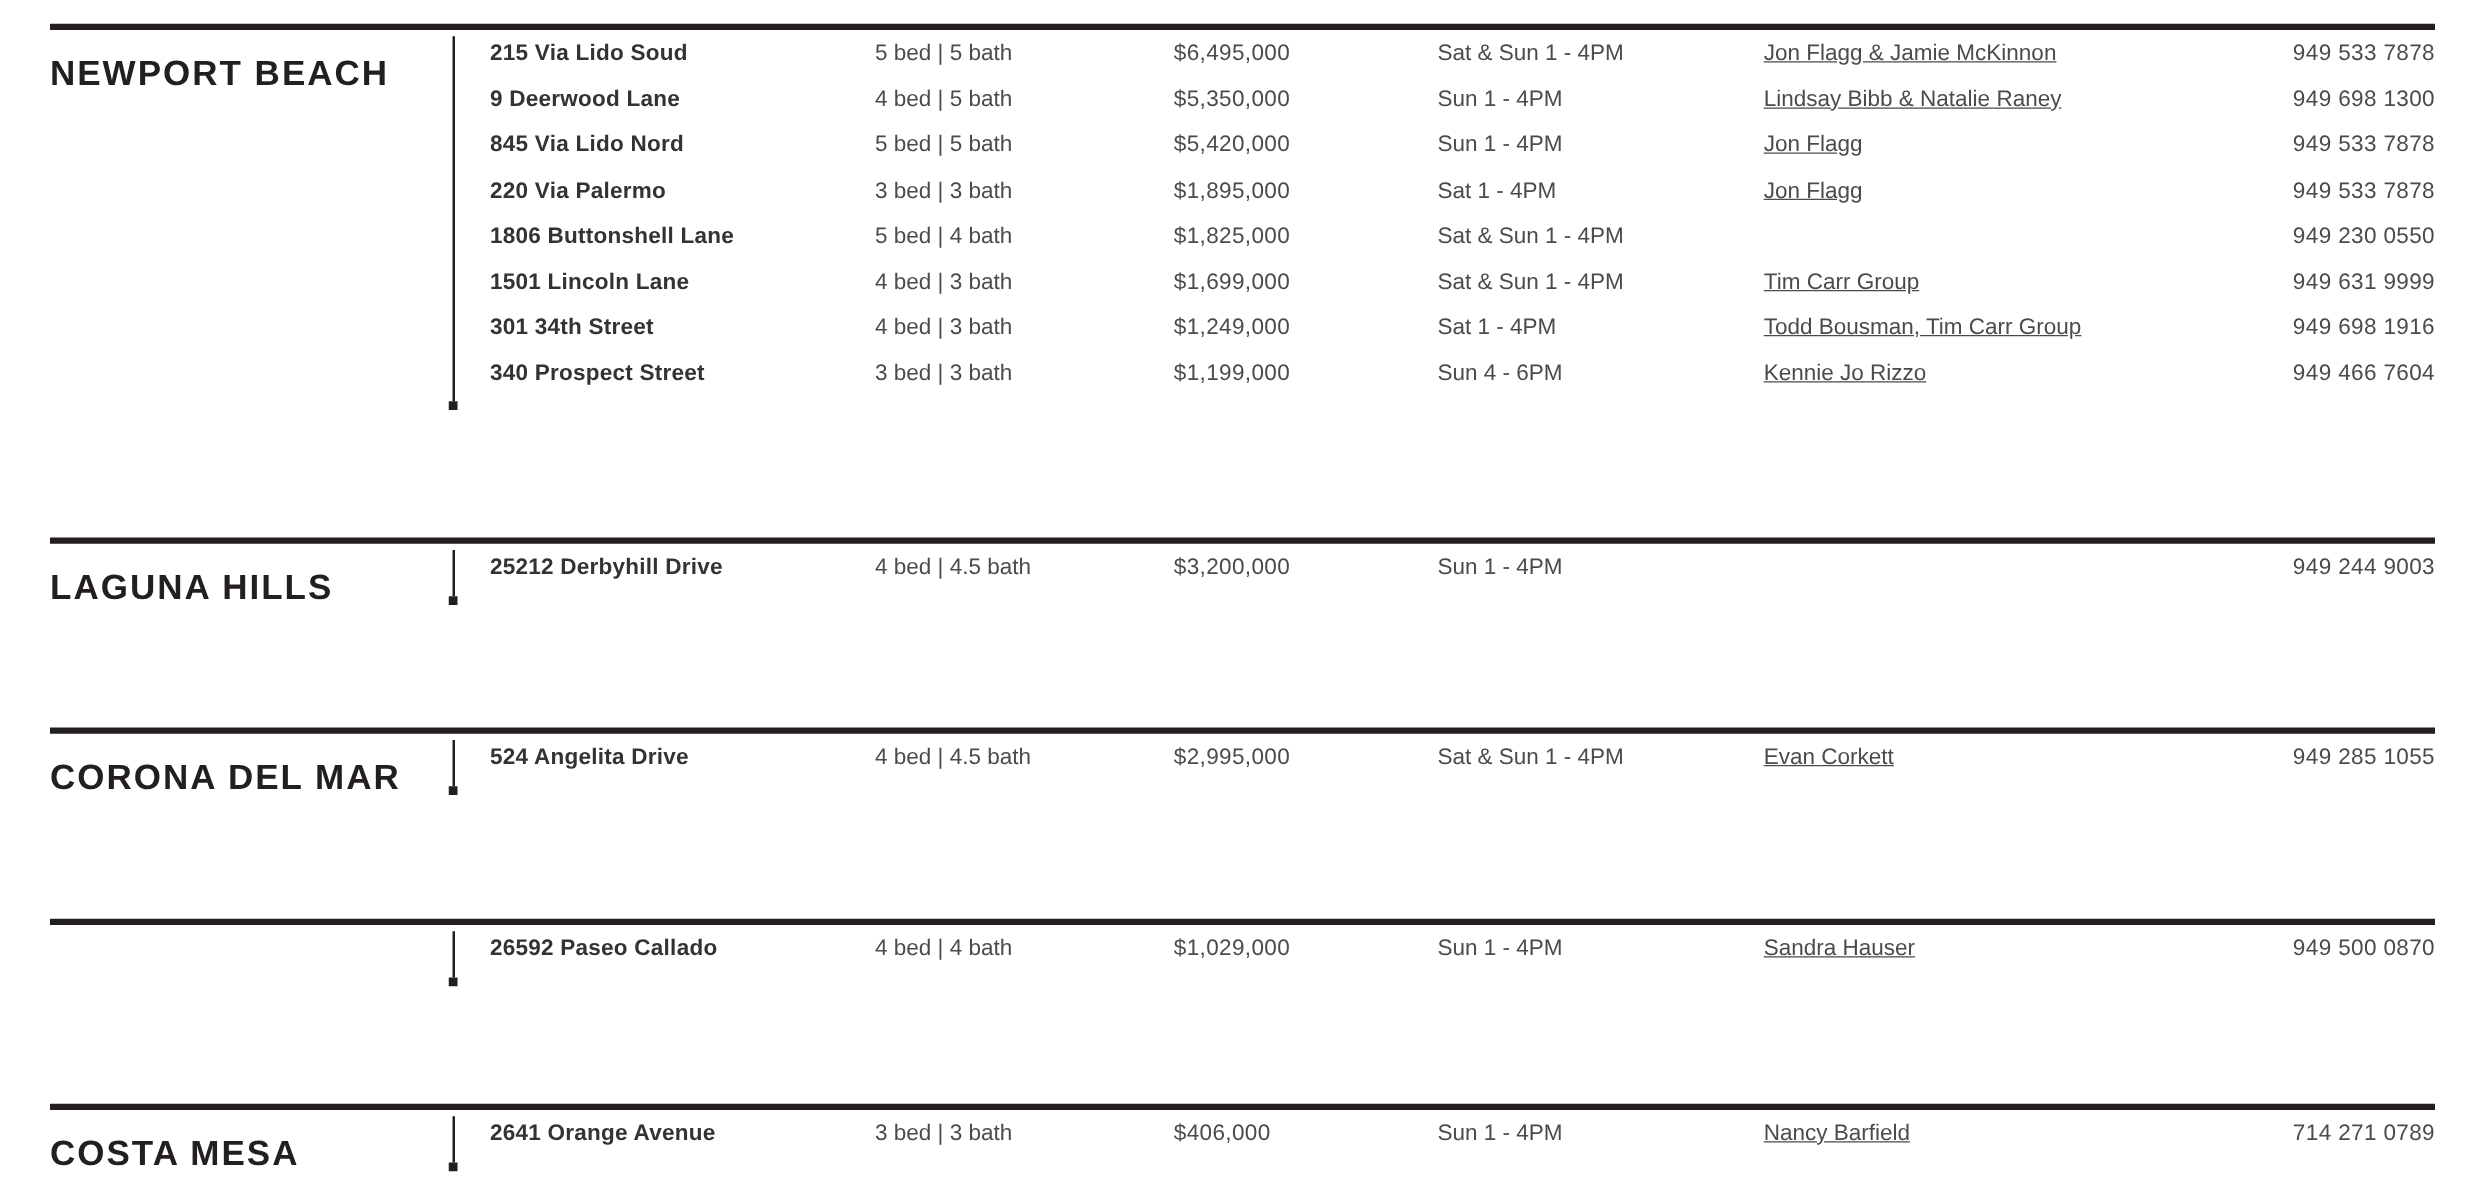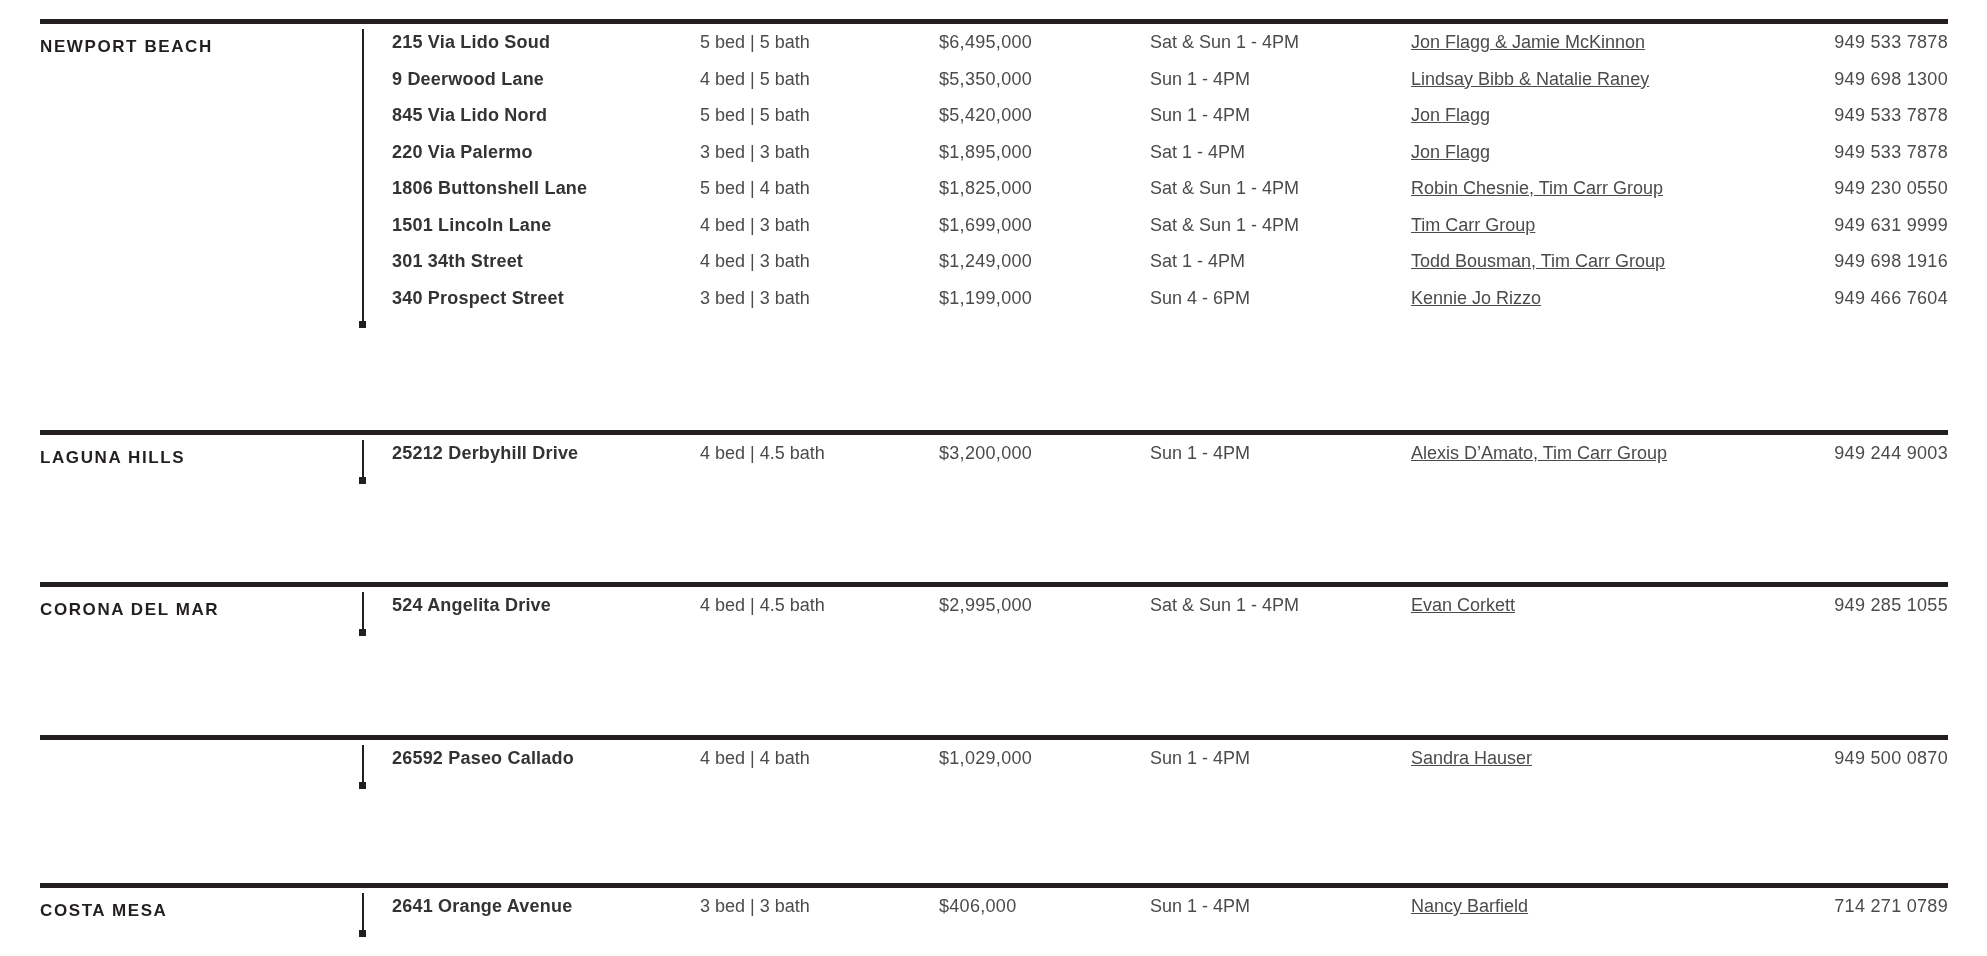--- a/index.html
+++ b/index.html
@@ -20,24 +20,24 @@
   }
   .section{
     position:absolute;
     left:40px;
     width:1908px;
     border-top:5px solid var(--rule);
   }
   .city{
     position:absolute;
     left:0;
-    top:4px;
+    top:16px;
     height:37px;
     line-height:37px;
-    font-size:17px;
+    font-size:28px;
     font-weight:700;
     letter-spacing:1.6px;
     color:var(--city);
     white-space:nowrap;
     text-align:center;
   }
   .vline{
     position:absolute;
     left:322px;
     top:5px;
@@ -109,21 +109,20 @@
     <span class="col c-price">$1,895,000</span>
     <span class="col c-time">Sat 1 - 4PM</span>
     <span class="col c-agent">Jon Flagg</span>
     <span class="col c-phone">949 533 7878</span>
   </div>
         <div class="row">
     <span class="col c-address">1806 Buttonshell Lane</span>
     <span class="col c-beds">5 bed | 4 bath</span>
     <span class="col c-price">$1,825,000</span>
     <span class="col c-time">Sat &amp; Sun 1 - 4PM</span>
-    <span class="col c-agent">Robin Chesnie, Tim Carr Group</span>
     <span class="col c-phone">949 230 0550</span>
   </div>
         <div class="row">
     <span class="col c-address">1501 Lincoln Lane</span>
     <span class="col c-beds">4 bed | 3 bath</span>
     <span class="col c-price">$1,699,000</span>
     <span class="col c-time">Sat &amp; Sun 1 - 4PM</span>
     <span class="col c-agent">Tim Carr Group</span>
     <span class="col c-phone">949 631 9999</span>
   </div>
@@ -147,21 +146,20 @@
   </div>
     <div class="section" style="top: 430px;">
     <div class="city">LAGUNA HILLS</div>
     <div class="vline" style="height: 37px;"></div>
     <div class="rows">
         <div class="row">
     <span class="col c-address">25212 Derbyhill Drive</span>
     <span class="col c-beds">4 bed | 4.5 bath</span>
     <span class="col c-price">$3,200,000</span>
     <span class="col c-time">Sun 1 - 4PM</span>
-    <span class="col c-agent">Alexis D’Amato, Tim Carr Group</span>
     <span class="col c-phone">949 244 9003</span>
   </div>
       </div>
   </div>
     <div class="section" style="top: 582px;">
     <div class="city">CORONA DEL MAR</div>
     <div class="vline" style="height: 37px;"></div>
     <div class="rows">
         <div class="row">
     <span class="col c-address">524 Angelita Drive</span>

